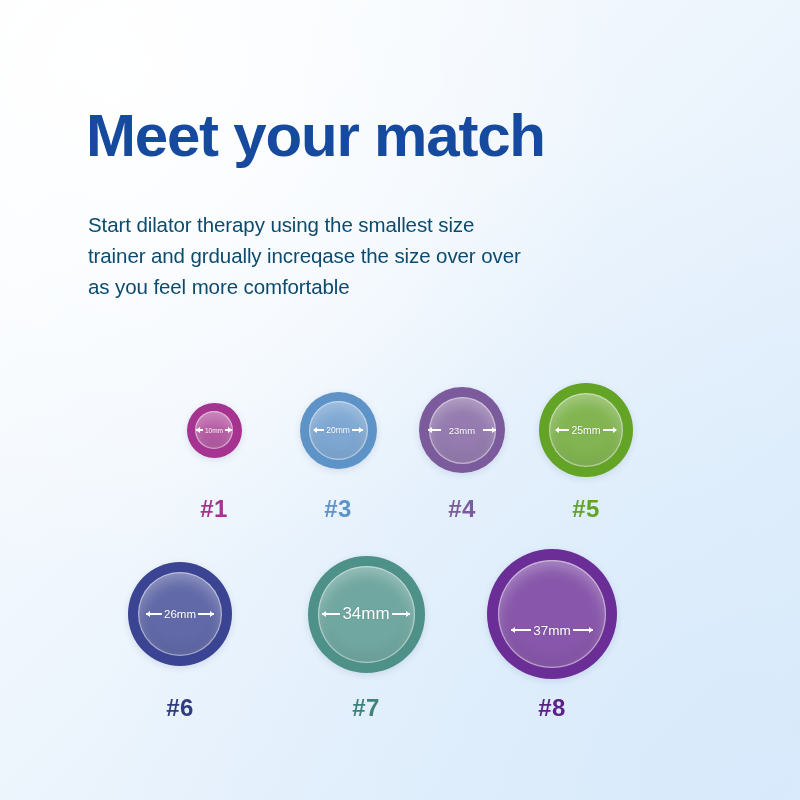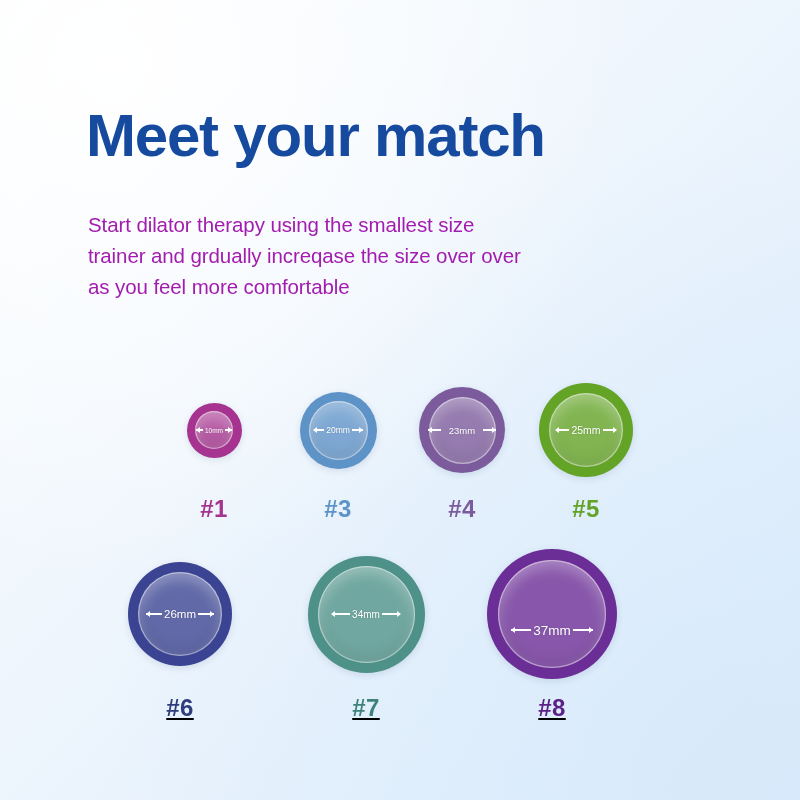--- a/index.html
+++ b/index.html
@@ -50,33 +50,33 @@
     line-height: 1.05;
     white-space: nowrap;
   }
 
   .subtext {
     position: absolute;
     left: 88px;
     top: 209px;
     font-size: 20.5px;
     line-height: 1.52;
-    color: #a21caf;
+    color: #0c4a6e;
     letter-spacing: -0.1px;
   }
   .subtext div { white-space: nowrap; }
 
   
   .row {
     position: absolute;
     display: flex;
     align-items: flex-end;
   }
   .row-1 { left: 0; top: 378px; width: 800px; justify-content: center; }
-  .row-2 { left: 0; top: 548px; width: 732px; justify-content: center; text-decoration: underline; }
+  .row-2 { left: 0; top: 548px; width: 732px; justify-content: center; }
 
   .cell {
     display: flex;
     flex-direction: column;
     align-items: center;
   }
   .row-1 .cell { width: 124px; }
   .row-2 .cell { width: 186px; }
 
   .disc-wrap {
@@ -226,21 +226,21 @@
               <span class="bar right" style="width: 15.62px;"></span>
             </div>
           </div>
         </div>
         <div class="index-label" style="color: rgb(47, 60, 126);">#6</div>
       </div>
       <div class="cell">
         <div class="disc-wrap">
           <div class="disc" style="width: 117px; height: 117px; background: rgb(77, 145, 137);">
             <div class="dome" style="width: 97px; height: 97px;"></div>
-            <div class="dim" style="font-size: 10px; width: 83px;">
+            <div class="dim" style="font-size: 17px; width: 83px;">
               <span class="bar left" style="width: 18.26px;"></span>
               <span class="val">34mm</span>
               <span class="bar right" style="width: 18.26px;"></span>
             </div>
           </div>
         </div>
         <div class="index-label" style="color: rgb(63, 130, 122);">#7</div>
       </div>
       <div class="cell">
         <div class="disc-wrap">

